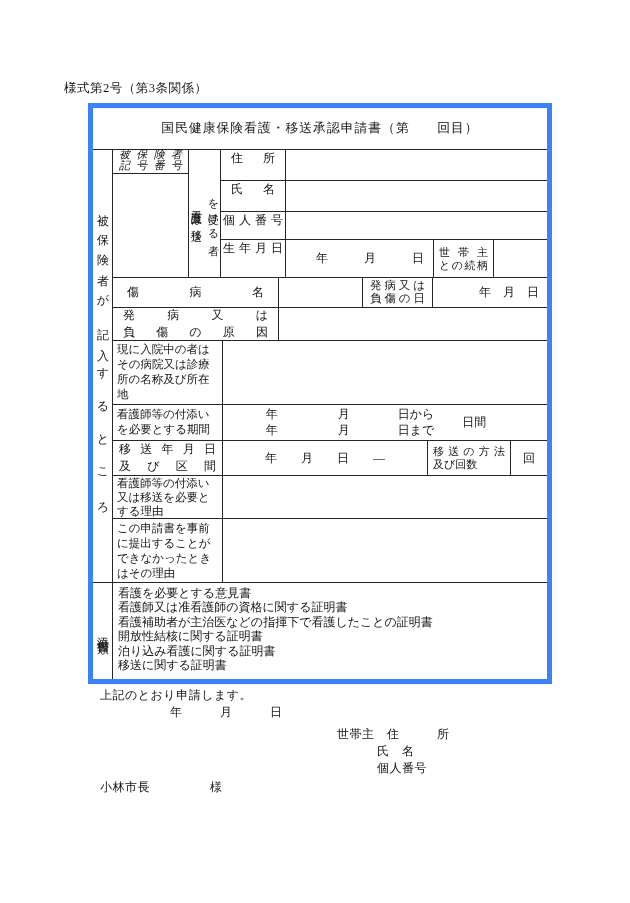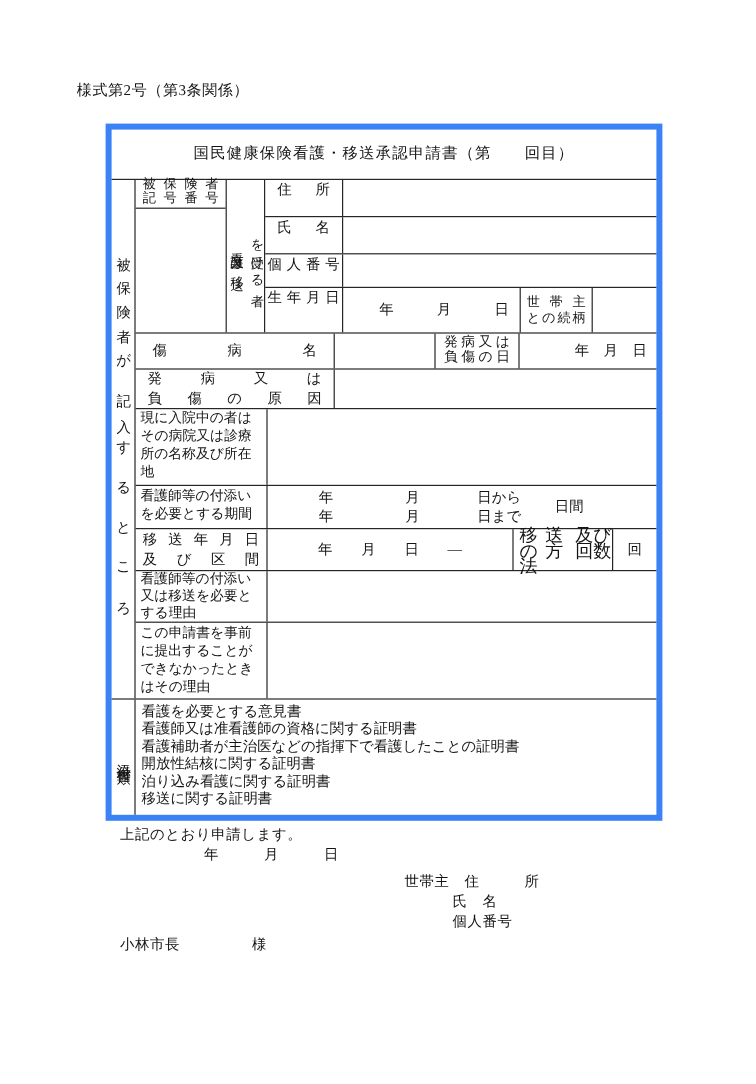--- a/index.html
+++ b/index.html
@@ -2,21 +2,21 @@
 <html><head>
 <meta charset="utf-8">
 <style>
   html,body{margin:0;padding:0;}
   body{
     width:630px;height:903px;position:relative;background:#ffffff;
     font-family:"Liberation Serif","DejaVu Serif",serif;color:#141414;
     -webkit-font-smoothing:antialiased;
   }
   .abs{position:absolute;}
-  .form-note{left:64px;top:67px;font-size:12.5px;letter-spacing:.5px;}
+  .form-note{left:64px;top:80px;font-size:12.5px;letter-spacing:.5px;}
 
   
   .tbl{
     position:absolute;left:88px;top:103px;width:464px;height:581px;
     border:5px solid #3b82f6;box-sizing:border-box;display:flex;flex-direction:column;
     font-size:12px;
   }
   .tbl *{box-sizing:border-box;}
   .bR{border-right:1px solid #262626;}
   .bB{border-bottom:1px solid #262626;}
@@ -32,21 +32,21 @@
   .vtext{writing-mode:vertical-rl;text-orientation:upright;font-size:12px;}
   .vmain{letter-spacing:20px;}
   .vattach{letter-spacing:2px;}
 
   .contentA{flex:1;display:flex;flex-direction:column;}
 
   
   .g1{height:128px;display:flex;}
   .g1-kigo{width:76px;display:flex;flex-direction:column;}
   .g1-kigo-label{height:24px;padding:1px 6px 4px 6px;font-size:11px;line-height:11px;
-    display:flex;flex-direction:column;justify-content:center;}
+    display:flex;flex-direction:column;justify-content:center;font-style:italic;}
   .g1-kigo-empty{flex:1;}
   .g1-kango{width:32px;display:flex;align-items:center;justify-content:center;gap:2px;}
   .g1-kango .vt{writing-mode:vertical-rl;text-orientation:upright;font-size:11px;letter-spacing:2px;}
   .g1-rows{flex:1;display:flex;flex-direction:column;}
   .r{display:flex;}
   .h31{height:31px;} .h29{height:29px;} .h37{height:37px;}
   .lab65{width:65px;padding:0 2px;}
   .just{width:100%;text-align:justify;text-align-last:justify;}
   .p8{padding:0 8px;} .p6{padding:0 6px;} .p14{padding:0 14px;} .p10{padding:0 10px;} .p7{padding:0 7px;} .p5{padding:0 5px;}
   .val-birth{width:148px;display:flex;align-items:center;justify-content:flex-end;padding-right:9px;}
@@ -67,21 +67,21 @@
   .blank84{width:84px;}
   .onset70{width:70px;font-size:11.5px;line-height:13px;display:flex;flex-direction:column;justify-content:center;}
   .injury-val{flex:1;display:flex;align-items:center;justify-content:flex-end;padding-right:8px;}
   .hosp-col{flex:1;display:flex;flex-direction:column;}
   .hosp-row{height:32px;display:flex;}
   .sub56{width:56px;padding:0 2px;}
   .period-val{flex:1;display:flex;align-items:center;justify-content:center;padding-right:18px;}
   .period-block{line-height:16px;text-align:left;}
   .period-days{margin-left:28px;}
   .trans-val{width:205px;display:flex;align-items:center;justify-content:center;}
-  .method83{width:83px;font-size:15px;line-height:13px;display:flex;flex-direction:row;justify-content:center;}
+  .method83{width:83px;font-size:11px;line-height:13px;display:flex;flex-direction:column;justify-content:center;}
   .method83 .l1{width:100%;padding:0 5px;text-align:justify;text-align-last:justify;}
   .method83 .l2{padding-left:5px;}
   .count{flex:1;display:flex;align-items:center;justify-content:center;}
 
   .attach-list{flex:1;padding:3px 2px 0 5px;font-size:12px;line-height:14.4px;}
 
   
   .foot{font-size:12px;letter-spacing:.5px;}
   .f-decl{left:100px;top:687px;}
   .f-date{left:170px;top:704px;}

